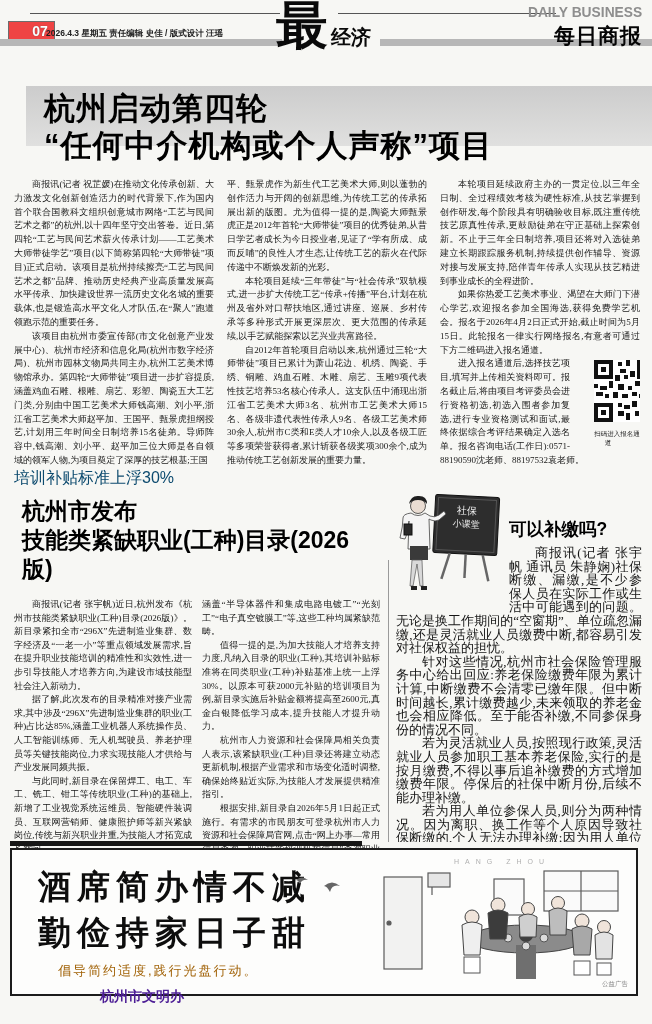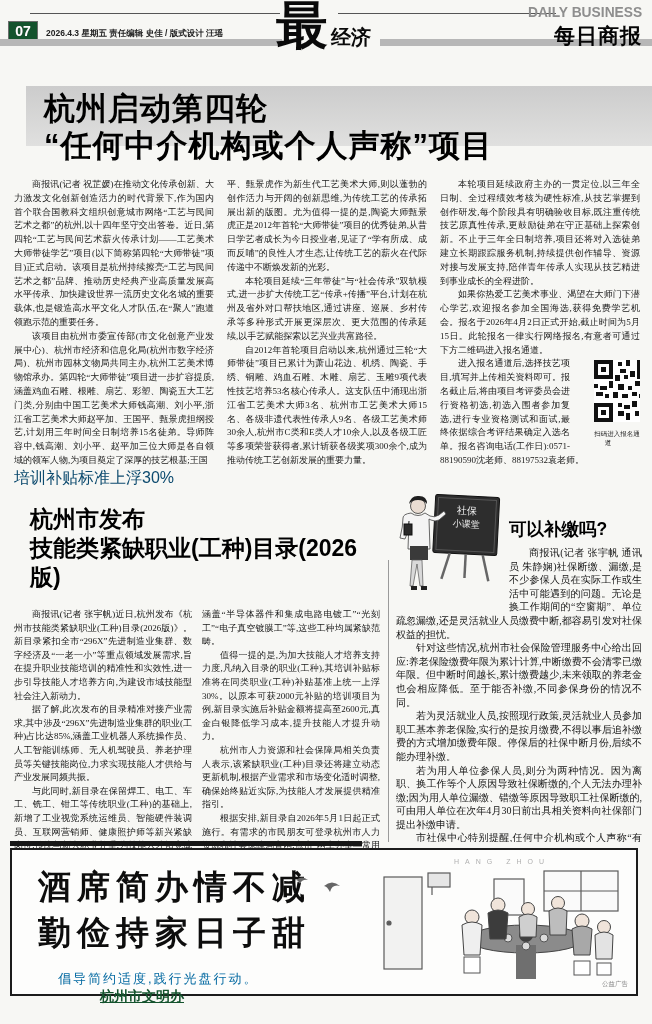--- a/index.html
+++ b/index.html
@@ -1,21 +1,21 @@
 <!DOCTYPE html>
 <html><head>
 <meta charset="utf-8">
 <style>
   html,body{margin:0;padding:0;background:#888;}
   .page{position:relative;width:652px;height:1024px;background:#f7f7f4;overflow:hidden;
         font-family:"Liberation Serif",serif;color:#151515;margin:0 auto;}
   
-  .pageno{position:absolute;left:8px;top:21px;width:28px;height:19px;background:#14532d;
+  .pageno{position:absolute;left:8px;top:21px;width:28px;height:19px;background:#ef4444;
           border:1px solid #6d6d6d;color:#fff;font:bold 14px/19px "Liberation Sans",sans-serif;
-          text-align:center;text-shadow:0 0 1px #555;}
+          text-align:center;text-shadow:0 0 1px #555;padding-left:17px;}
   .dateline{position:absolute;left:46px;top:28px;font:bold 8.5px "Liberation Sans",sans-serif;color:#222;}
   .thinline{position:absolute;top:13px;height:1px;background:#555;}
   .thinline.l{left:30px;width:250px;}
   .thinline.r{left:338px;width:218px;}
   .graybar{position:absolute;top:39px;height:7px;background:#b7b7b7;}
   .graybar.l{left:0;width:282px;}
   .graybar.r{left:380px;width:272px;}
   .logo-big{position:absolute;left:276px;top:0px;font:bold 52px/52px "Liberation Serif",serif;color:#0a0a0a;}
   .logo-small{position:absolute;left:331px;top:24px;font:bold 20px "Liberation Sans",sans-serif;color:#0a0a0a;}
   .mast-en{position:absolute;right:10px;top:3px;font:bold 15px "Liberation Sans",sans-serif;
@@ -28,37 +28,37 @@
   .cols{position:absolute;left:14px;top:178px;width:626px;height:304px;display:flex;gap:13px;}
   .col{flex:1;overflow:hidden;text-align:justify;font-size:9px;line-height:13.8px;color:#191919;}
   .para{margin:0;text-indent:2em;}
   .col.cont .para:first-child{text-indent:0;}
   .qrfloat{float:right;width:64px;margin:3px 0 0 6px;text-align:center;}
   .qrcap{font-size:6.5px;line-height:9px;color:#222;display:block;margin-top:2px;}
   .flow{text-indent:2em;}
   
   .art2{position:absolute;left:14px;top:468px;width:366px;}
   .kicker{font:16px "Liberation Sans",sans-serif;color:#0c4a6e;margin:0 0 4px 0;}
-  .art2 h2{margin:16px;font:bold 23px/29px "Liberation Sans",sans-serif;color:#000;}
+  .art2 h2{margin:8px;font:bold 23px/29px "Liberation Sans",sans-serif;color:#000;}
   .art2cols{display:flex;gap:10px;margin-top:14px;height:258px;overflow:hidden;}
   .art2cols .col2{flex:1;text-align:justify;font-size:9px;line-height:13.6px;}
   
   .vrule{position:absolute;left:388px;top:560px;width:1px;height:282px;background:#9a9a9a;}
   .art3{position:absolute;left:396px;top:494px;width:246px;height:348px;overflow:hidden;}
   .art3 h2{margin:2px 0 6px 0;font:bold 17.5px/22px "Liberation Sans",sans-serif;color:#000;}
-  .art3 .body{text-align:justify;font-size:10px;line-height:13.6px;}
+  .art3 .body{text-align:justify;font-size:13px;line-height:13.6px;}
   .illus{float:left;width:106px;height:104px;margin:0 7px 4px 0;}
   
   .adbar{position:absolute;left:10px;top:841px;width:352px;height:5px;background:#161616;}
   .adbox{position:absolute;left:10px;top:848px;width:628px;height:148px;background:#fdfdfc;
          border:2px solid #1c1c1c;box-sizing:border-box;}
   .slogan{position:absolute;left:26px;top:14px;font:bold 33px/46px "Liberation Sans",sans-serif;
           color:#0d0d0d;letter-spacing:6px;}
-  .adsub{position:absolute;left:46px;top:120px;font:13px "Liberation Sans",sans-serif;color:#0369a1;letter-spacing:2px;}
-  .adorg{position:absolute;left:88px;top:138px;font:bold 14px "Liberation Sans",sans-serif;color:#14532d;text-decoration:underline;}
+  .adsub{position:absolute;left:46px;top:112px;font:13px "Liberation Sans",sans-serif;color:#a16207;letter-spacing:2px;}
+  .adorg{position:absolute;left:88px;top:138px;font:bold 14px "Liberation Sans",sans-serif;color:#4c1d95;}
   .birds{position:absolute;left:278px;top:22px;}
   .adright{position:absolute;left:358px;top:6px;width:264px;text-align:center;}
   .adtitle{font:bold 13.5px "Liberation Sans",sans-serif;letter-spacing:2px;color:#0a0a0a;}
   .adhz{font:7px "Liberation Sans",sans-serif;color:#b0b0b0;letter-spacing:6px;margin-top:2px;}
   .adlabel{position:absolute;right:8px;bottom:5px;font:6.5px "Liberation Sans",sans-serif;color:#8a8a8a;}
 </style>
 </head>
 <body>
 
 <div class="page">

